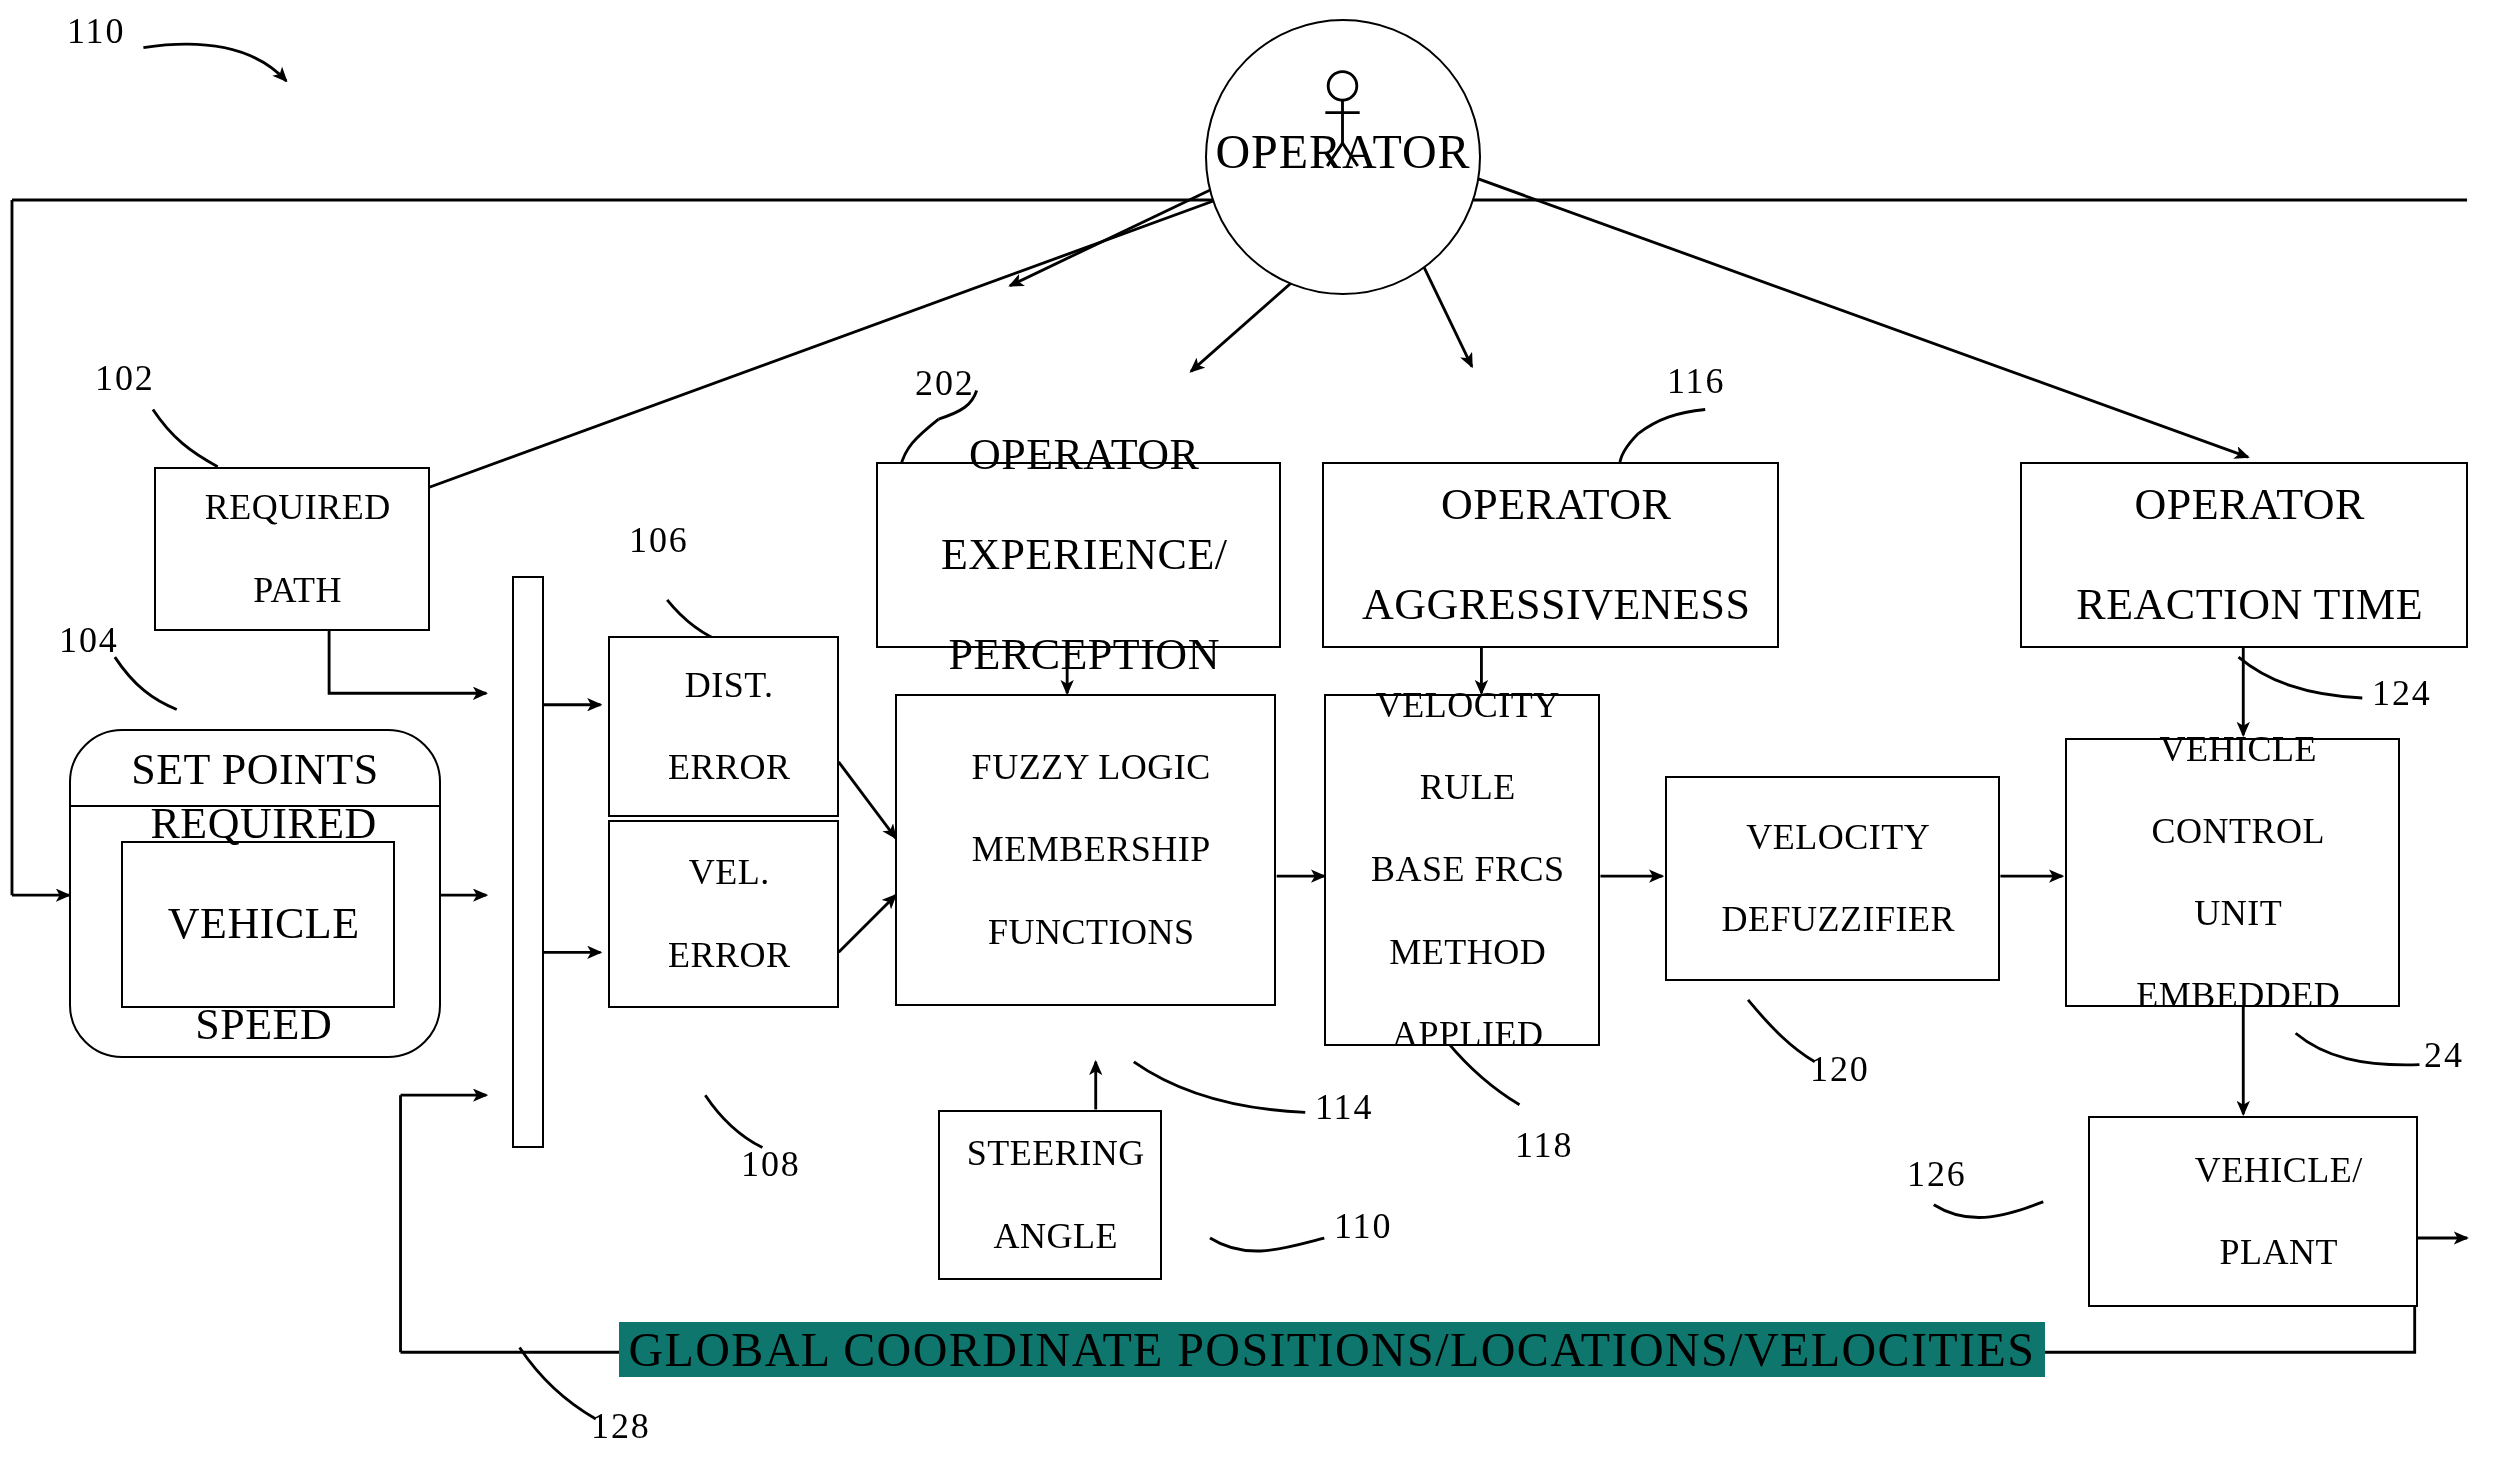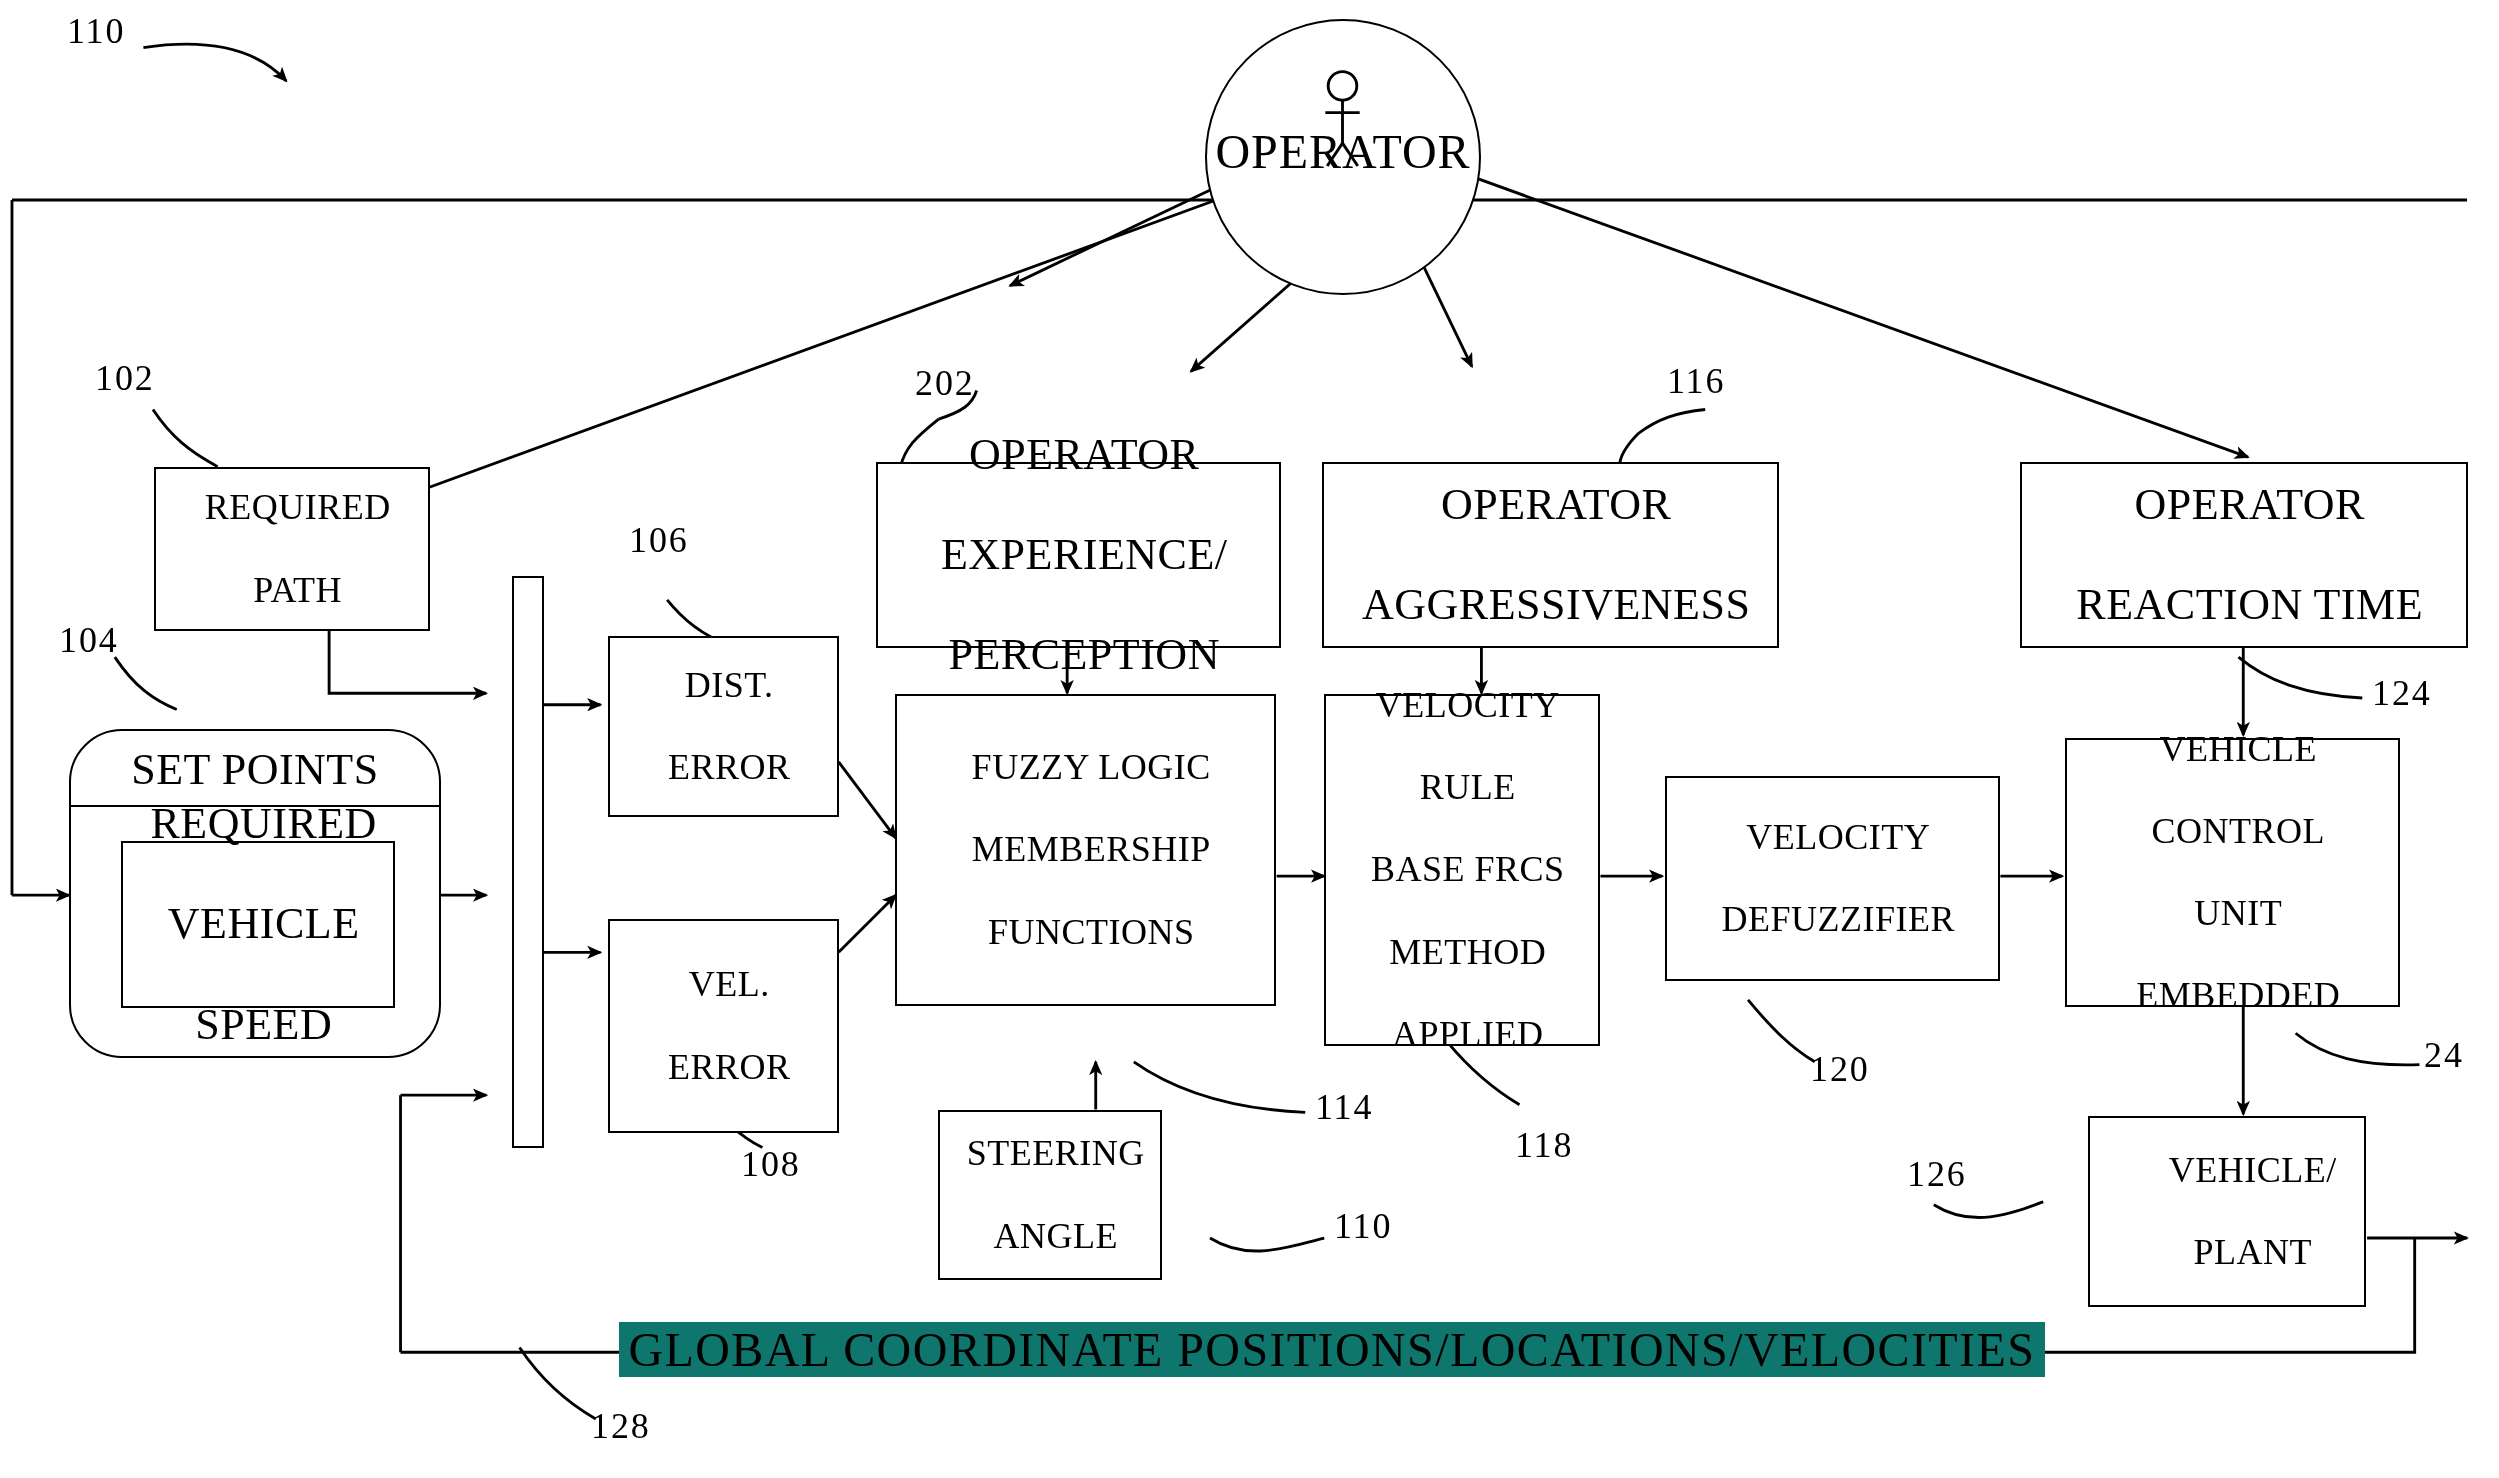--- a/index.html
+++ b/index.html
@@ -212,21 +212,21 @@
 
   <div class="vbar" style="left:512px;top:576px;width:32px;height:572px;"></div>
 
   <div class="box f48" style="left:608px;top:636px;width:231px;height:181px;">
     <span>
       <span>DIST.</span><br>
       <span>ERROR</span>
     </span>
   </div>
 
-  <div class="box f48" style="left:608px;top:919px;width:231px;height:214px;">
+  <div class="box f48" style="left:608px;top:820px;width:231px;height:188px;">
     <span>
       <span>VEL.</span><br>
       <span>ERROR</span>
     </span>
   </div>
 
   <div class="box f46" style="left:876px;top:462px;width:405px;height:186px;">
     <span>
       <span>OPERATOR</span><br>
       <span>EXPERIENCE/</span><br>
@@ -275,21 +275,21 @@
 
   <div class="box f48" style="left:2065px;top:738px;width:335px;height:269px;">
     <span>
       <span>VEHICLE</span><br>
       <span>CONTROL</span><br>
       <span>UNIT</span><br>
       <span>EMBEDDED</span>
     </span>
   </div>
 
-  <div class="box f48" style="left:2088px;top:1116px;width:278px;height:191px;padding-left:40px;">
+  <div class="box f48" style="left:2088px;top:1116px;width:330px;height:191px;padding-left:40px;">
     <span>
       <span>VEHICLE/</span><br>
       <span>PLANT</span>
     </span>
   </div>
 
   <div class="box f48" style="left:938px;top:1110px;width:224px;height:170px;">
     <span>
       <span>STEERING</span><br>
       <span>ANGLE</span>

